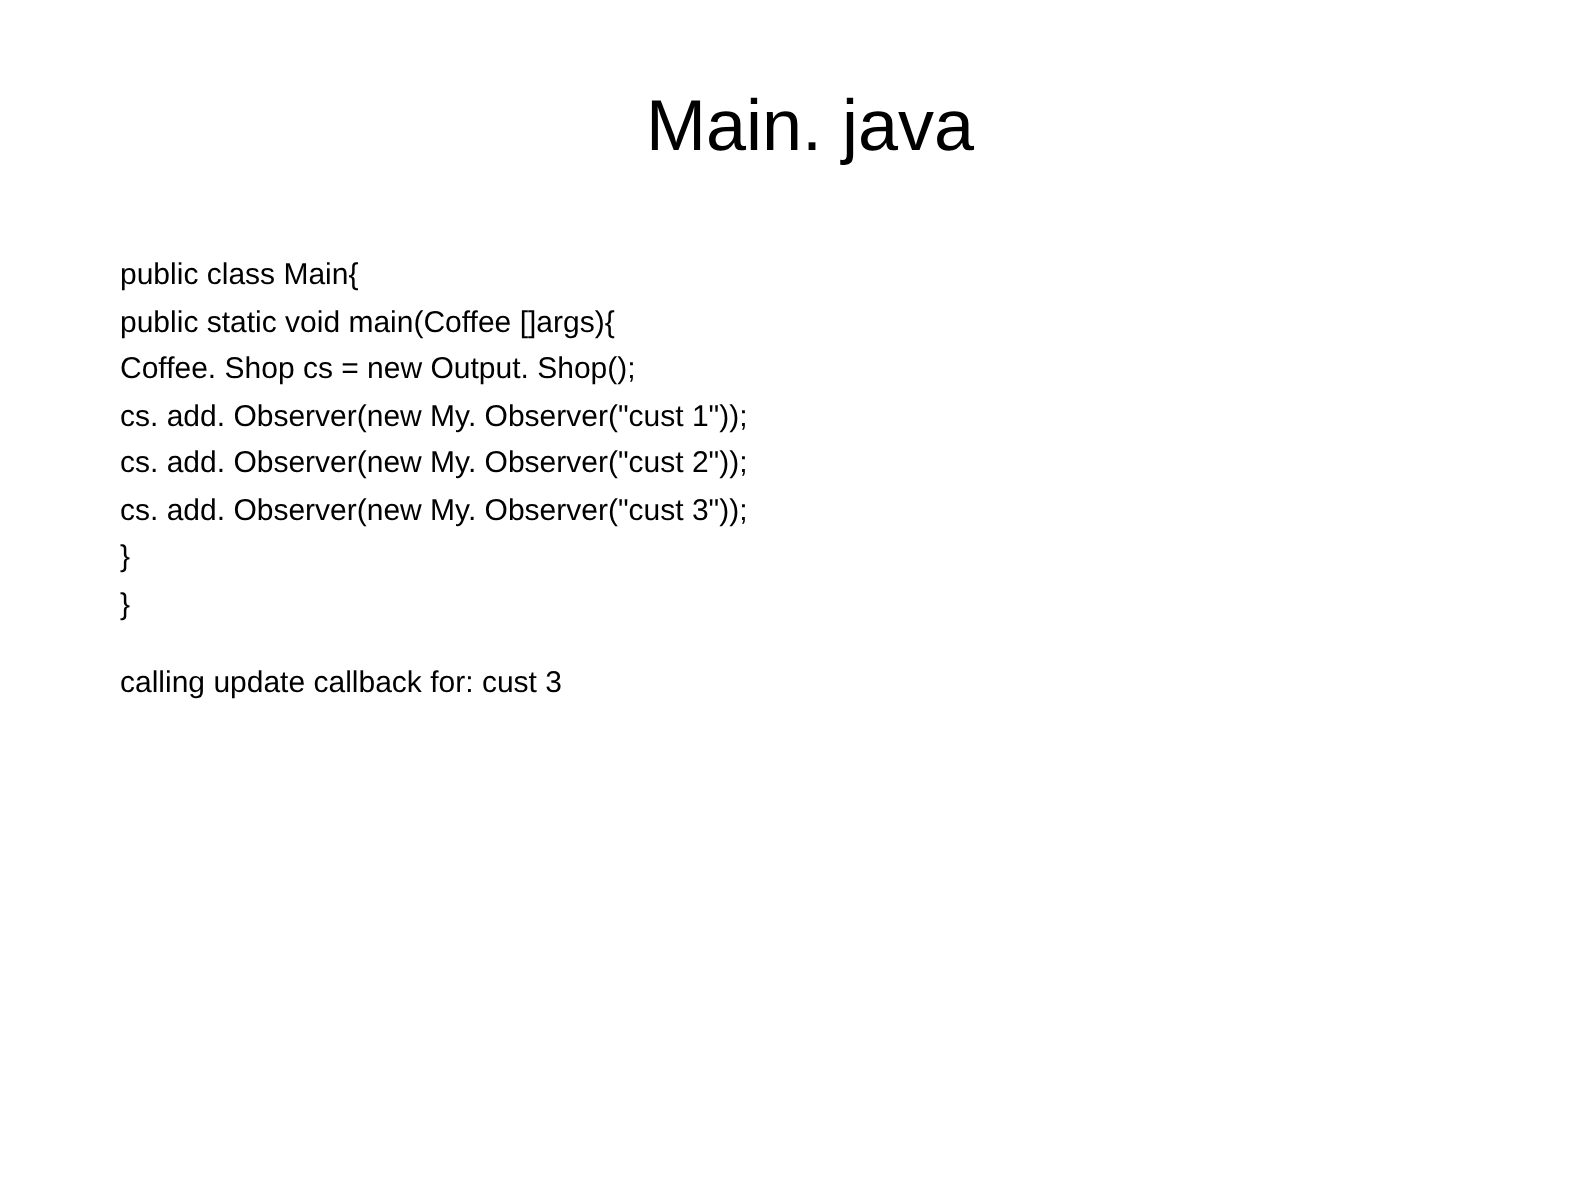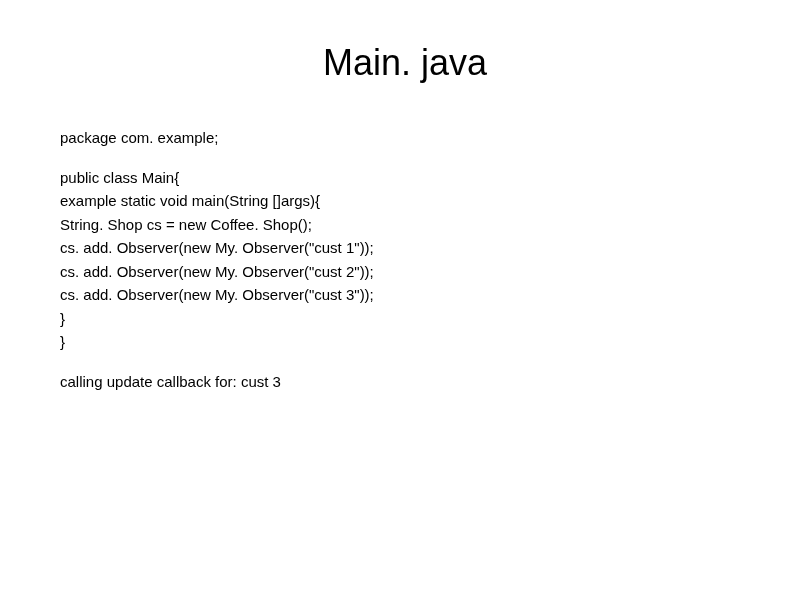--- a/index.html
+++ b/index.html
@@ -33,28 +33,25 @@
     .code-line {
       white-space: pre;
     }
   </style>
 </head>
 <body>
 
 <h1 class="slide-title">Main. java</h1>
 
 <div class="content">
-  <div class="paragraph">
-    <div class="code-line">package com. example;</div>
-  </div>
 
   <div class="paragraph">
     <div class="code-line">public class Main{</div>
-    <div class="code-line">example static void main(String []args){</div>
-    <div class="code-line">String. Shop cs = new Coffee. Shop();</div>
+    <div class="code-line">public static void main(Coffee []args){</div>
+    <div class="code-line">Coffee. Shop cs = new Output. Shop();</div>
     <div class="code-line">cs. add. Observer(new My. Observer("cust 1"));</div>
     <div class="code-line">cs. add. Observer(new My. Observer("cust 2"));</div>
     <div class="code-line">cs. add. Observer(new My. Observer("cust 3"));</div>
     <div class="code-line">}</div>
     <div class="code-line">}</div>
   </div>
 
   <div class="paragraph">
     <div class="code-line">calling update callback for: cust 3</div>
   </div>

